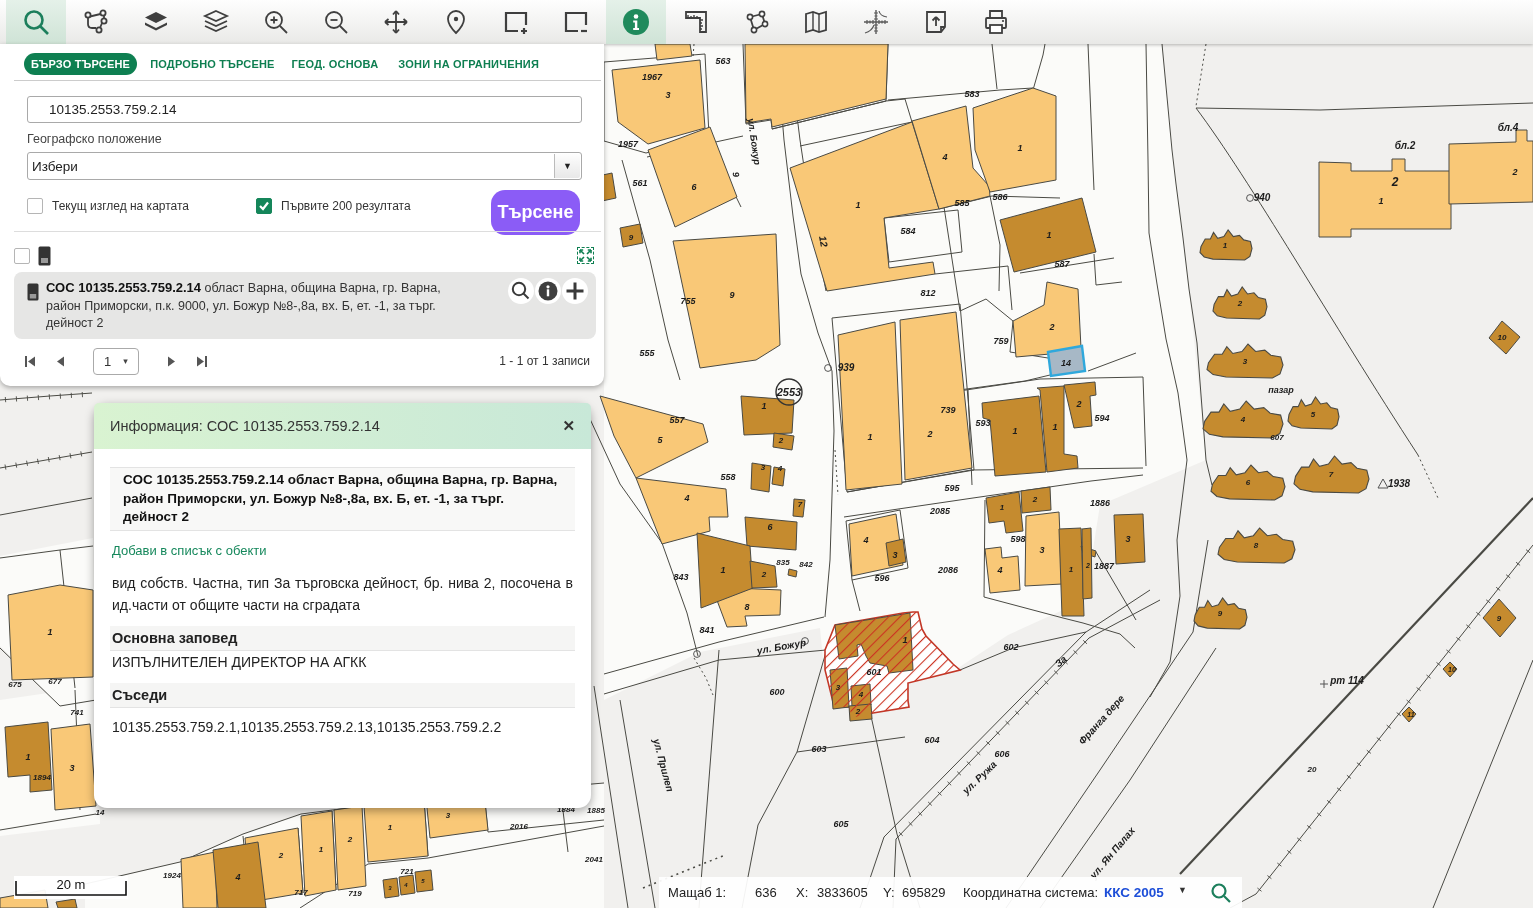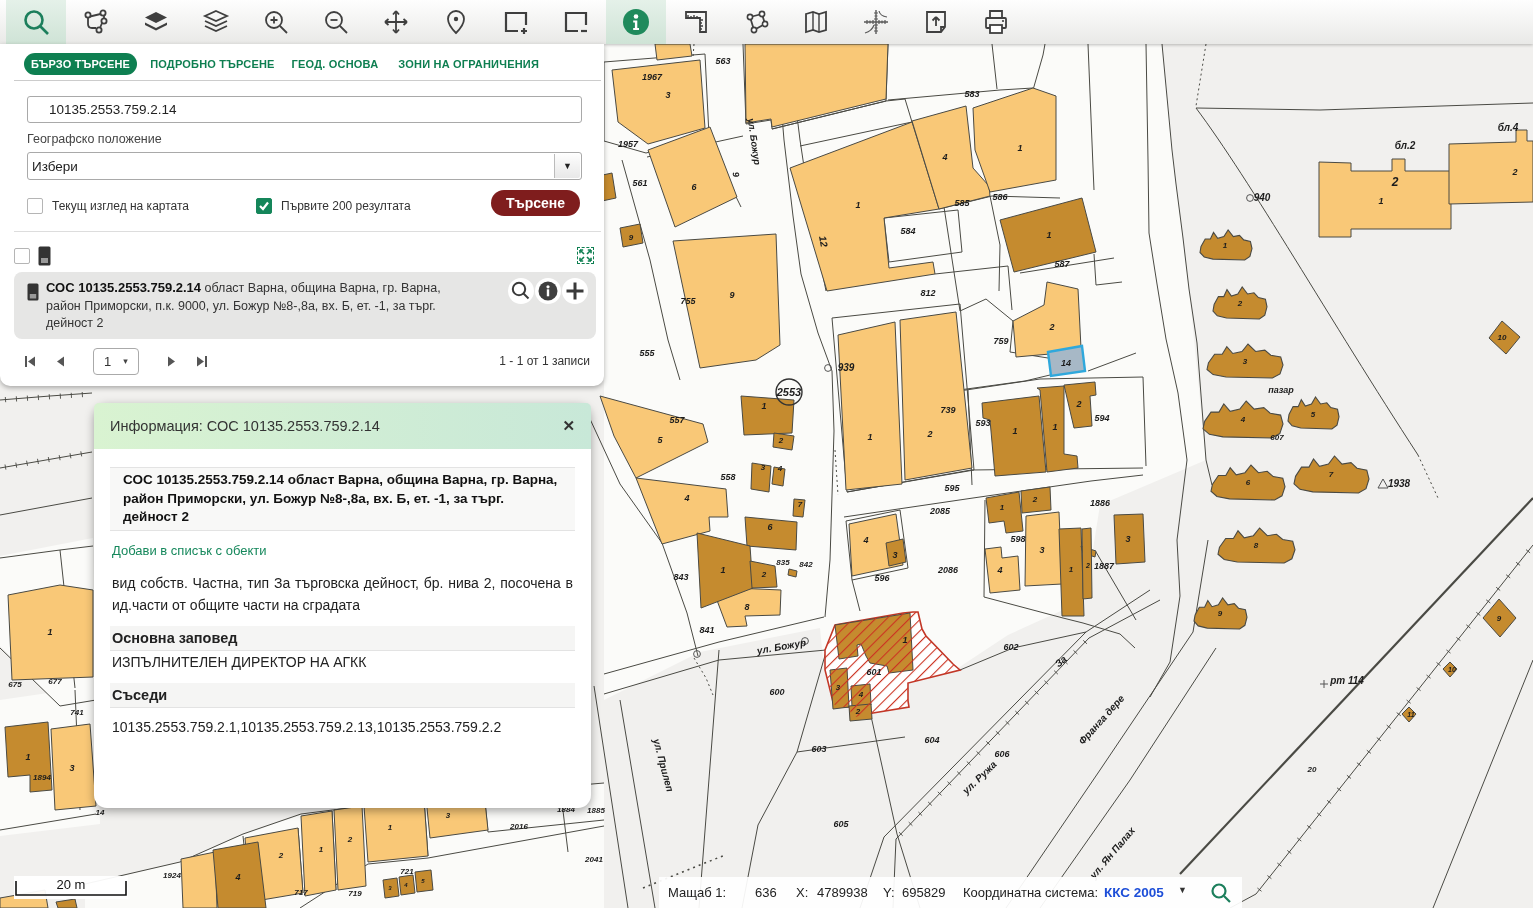--- a/index.html
+++ b/index.html
@@ -12,21 +12,21 @@
 #tab-active{background:#0e7f51;color:#fff;font-weight:bold;font-size:11px;padding:5px 7px;border-radius:13px;letter-spacing:.2px;white-space:nowrap}
 .tab{color:#0e7f51;font-weight:bold;font-size:11px;letter-spacing:.2px;white-space:nowrap}
 #tabline{position:absolute;left:14px;right:3px;top:36px;border-top:1px solid #ccc}
 #searchbox{position:absolute;left:27px;top:52px;width:555px;height:27px;border:1px solid #a9a9a9;border-radius:3px;font-size:13.5px;padding-left:21px;color:#222;font-family:"Liberation Sans",sans-serif}
 #geolabel{position:absolute;left:27px;top:88px;font-size:12.5px;color:#444}
 #select{position:absolute;left:27px;top:108px;width:555px;height:28px;border:1px solid #a9a9a9;border-radius:3px;font-size:13.5px;color:#222;display:flex;align-items:center;padding-left:4px}
 #selbtn{position:absolute;right:1px;top:1px;bottom:1px;width:26px;background:linear-gradient(#fdfdfd,#e8e8e8);border-left:1px solid #bbb;display:flex;align-items:center;justify-content:center;font-size:9px;color:#222;border-radius:0 2px 2px 0}
 .cb{width:16px;height:16px;border:1px solid #b5b5b5;border-radius:2px;background:#fff;flex:none;display:flex;align-items:center;justify-content:center}
 .cb.checked{background:#15865a;border-color:#15865a}
 .cbl{font-size:12px;color:#333}
-#searchbtn{position:absolute;left:491px;top:146px;width:89px;height:26px;background:#7f1d1d;border-radius:14px;color:#fff;font-weight:bold;font-size:14px;display:flex;align-items:center;justify-content:center}
+#searchbtn{position:absolute;left:491px;top:146px;width:89px;height:45px;background:#8b5cf6;border-radius:14px;color:#fff;font-weight:bold;font-size:18px;display:flex;align-items:center;justify-content:center}
 #divider2{position:absolute;left:14px;right:3px;top:187px;border-top:1px solid #ddd}
 #expicon{position:absolute;right:10px;top:203px;width:17px;height:17px;border:1px dashed #0e7f51;display:flex;align-items:center;justify-content:center}
 #card{position:absolute;left:14px;top:228px;width:582px;height:67px;background:#e6e6e5;border-radius:8px}
 #cardicon{position:absolute;left:13px;top:11px}
 #cardtext{position:absolute;left:32px;top:7px;width:480px;font-size:12.5px;color:#333;line-height:17.5px;white-space:nowrap}
 #cardtext b{color:#111;font-size:13px}
 #cardicons{position:absolute;right:8px;top:6px;display:flex}
 .ci{width:26px;height:26px;border-radius:50%;background:#fff;display:flex;align-items:center;justify-content:center;margin-left:1px}
 #pager{position:absolute;left:24px;top:303px;width:566px;height:28px;display:flex;align-items:center}
 #pagesel{width:46px;height:27px;border:1px solid #aaa;border-radius:4px;margin:0 26px 0 26px;display:flex;align-items:center;justify-content:center;font-size:13px;color:#333;background:#fff}
@@ -646,21 +646,21 @@
 <div id="scalebar">
     <span>20 m</span>
     <svg width="114" height="20" viewBox="0 0 114 20">
       <path d="M2,2 L2,16 L112,16 L112,2" fill="none" stroke="#111" stroke-width="1.6"></path>
     </svg>
   </div>
 <div id="statusbar">
  <span class="sb" style="left:9px">Мащаб 1:</span>
  <span class="sb" style="left:96px">636</span>
  <span class="sb" style="left:137px">X:</span>
- <span class="sb" style="left:158px">4789938</span>
+ <span class="sb" style="left:158px">3833605</span>
  <span class="sb" style="left:224px">Y:</span>
  <span class="sb" style="left:243px">695829</span>
  <span class="sb" style="left:304px">Координатна система:</span>
  <span class="sb" style="left:445px;color:#1d4ed8;font-weight:bold;font-size:13.5px">ККС 2005</span>
  <span class="sb" style="left:519px;font-size:9px;color:#333">▼</span>
  <svg width="24" height="24" viewBox="0 0 24 24" style="position:absolute;left:550px;top:4px">
       <circle cx="10" cy="10" r="6.5" fill="none" stroke="#1c7f5c" stroke-width="2.2"></circle>
       <line x1="15" y1="15" x2="21" y2="21" stroke="#1c7f5c" stroke-width="2.2"></line>
     </svg>
 </div>

